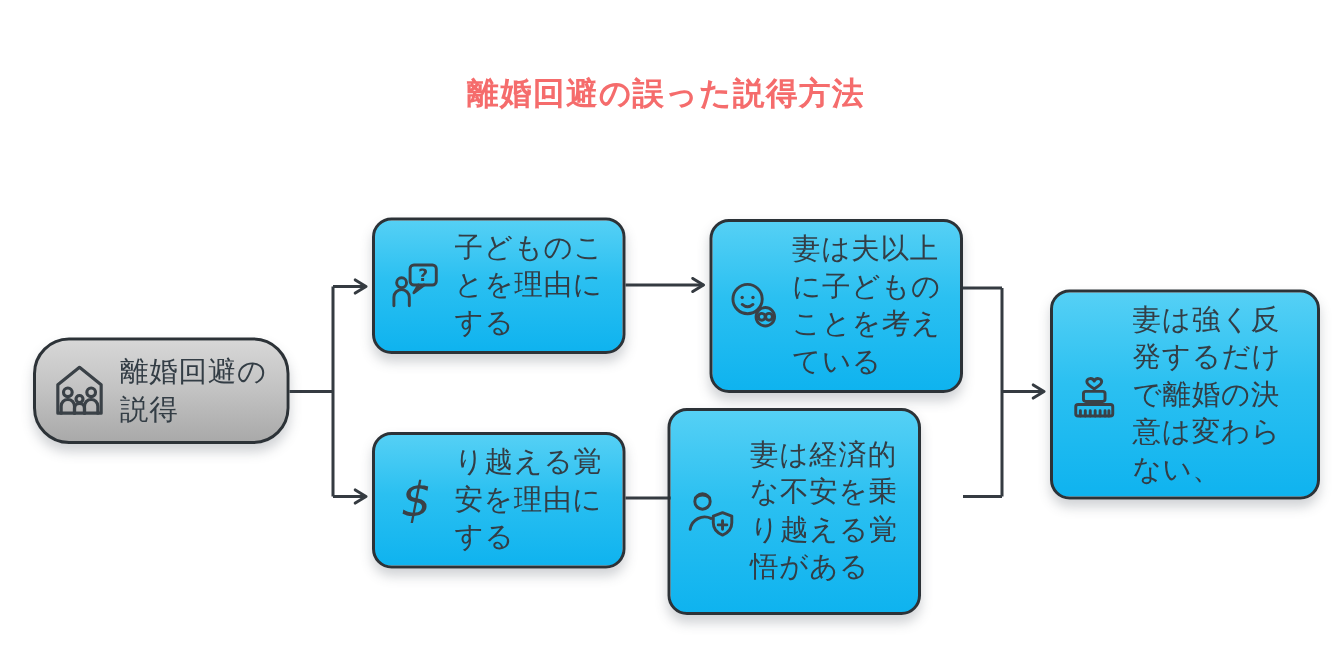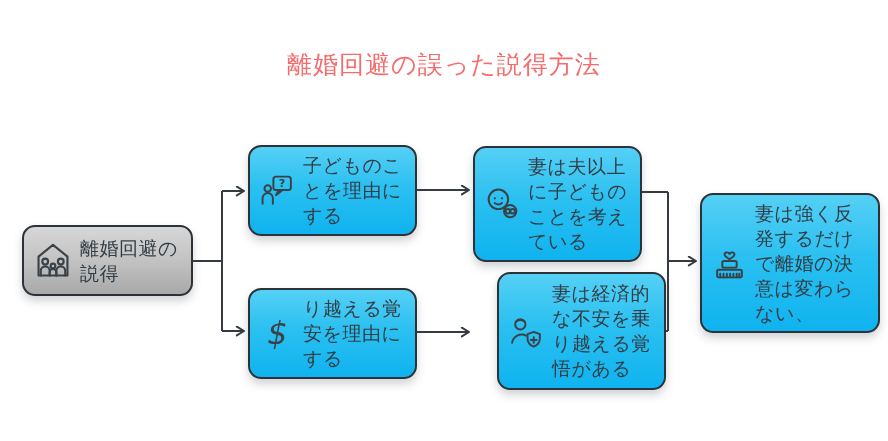--- a/index.html
+++ b/index.html
@@ -2,29 +2,29 @@
 <html><head>
 <meta charset="utf-8">
 <style>
   html,body{margin:0;padding:0;background:#ffffff;}
   .canvas{
     position:relative;width:888px;height:441px;background:#ffffff;overflow:hidden;
     font-family:"Liberation Sans","DejaVu Sans",sans-serif;
   }
   .diagram-title{
     position:absolute;left:0;top:48px;width:100%;text-align:center;
-    font-size:25px;font-weight:400;letter-spacing:1px;color:#f56c6c;
+    font-size:21px;font-weight:700;letter-spacing:1px;color:#f56c6c;
   }
   .node{
     position:absolute;box-sizing:border-box;display:flex;align-items:center;
     border:2px solid #2c3237;border-radius:13px;padding:6px 8px 6px 9px;
     box-shadow:0 5px 8px rgba(70,80,90,0.25);
   }
   .node.cyan{background:linear-gradient(180deg,#55d0f5 0%,#2bc0f1 45%,#0fb3ef 100%);}
-  .node.gray{background:linear-gradient(180deg,#d7d7d7 0%,#c2c2c2 50%,#a9a9a9 100%);}
+  .node.gray{background:linear-gradient(180deg,#d7d7d7 0%,#c2c2c2 50%,#a9a9a9 100%);border-radius:24px;}
   .node .icon{flex:0 0 auto;display:flex;align-items:center;justify-content:center;margin-right:7px;}
   .node .label{
     flex:1 1 auto;font-size:19px;line-height:25px;letter-spacing:0.5px;
     color:#333d45;white-space:pre-line;
   }
   .connectors{position:absolute;left:0;top:0;pointer-events:none;}
   svg text.glyph{fill:#3a4147;stroke:none;font-family:"DejaVu Sans",sans-serif;}
 </style>
 </head>
 <body>
@@ -103,21 +103,21 @@
         <circle cx="23.2" cy="24.5" r="2.2"></circle>
         <circle cx="27.9" cy="24.5" r="2.2"></circle>
       </svg>
     </span>
     <span class="label">妻は夫以上
 に子どもの
 ことを考え
 ている</span>
   </div>
 
-  <div class="node cyan" style="left:497px;top:272px;width:169px;height:118px">
+  <div class="node cyan" style="left:445px;top:272px;width:169px;height:138px">
     <span class="icon">
       <svg width="37" height="37" viewBox="0 0 36 36" fill="none" stroke="#3a4147" stroke-width="1.9" stroke-linecap="round" stroke-linejoin="round">
         <circle cx="12" cy="11" r="5"></circle>
         <path d="M7.5,8.5 q4.5,-3.5 9,0"></path>
         <path d="M4,29 a9.5,9.5 0 0 1 13.5,-7"></path>
         <path d="M19,20.5 L25,18.3 L31,20.5 V24.8 C31,28.8 28.4,31.4 25,32.8 C21.6,31.4 19,28.8 19,24.8 Z"></path>
         <path d="M25,23.5 V29 M22.2,26.2 H27.8"></path>
       </svg>
     </span>
     <span class="label">妻は経済的

